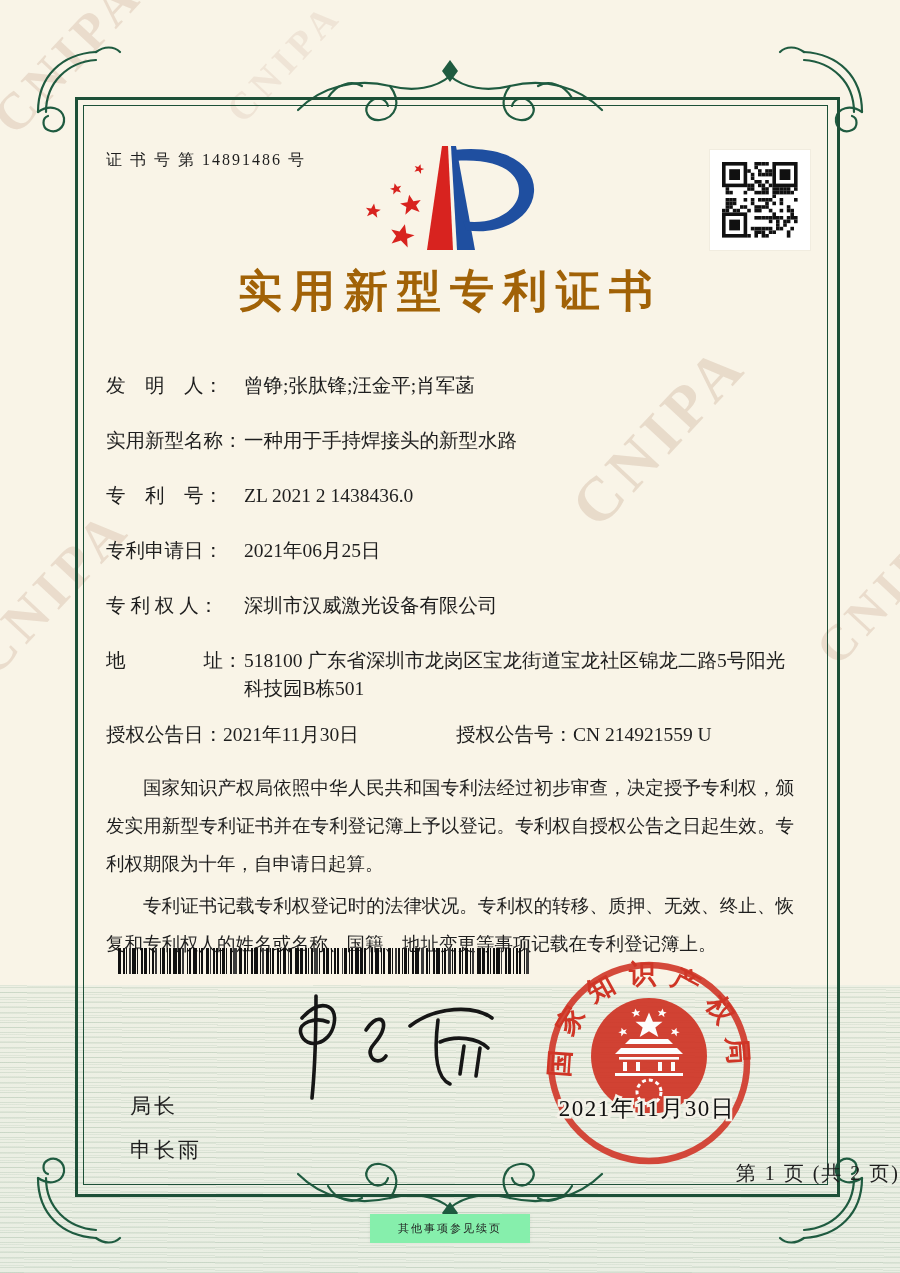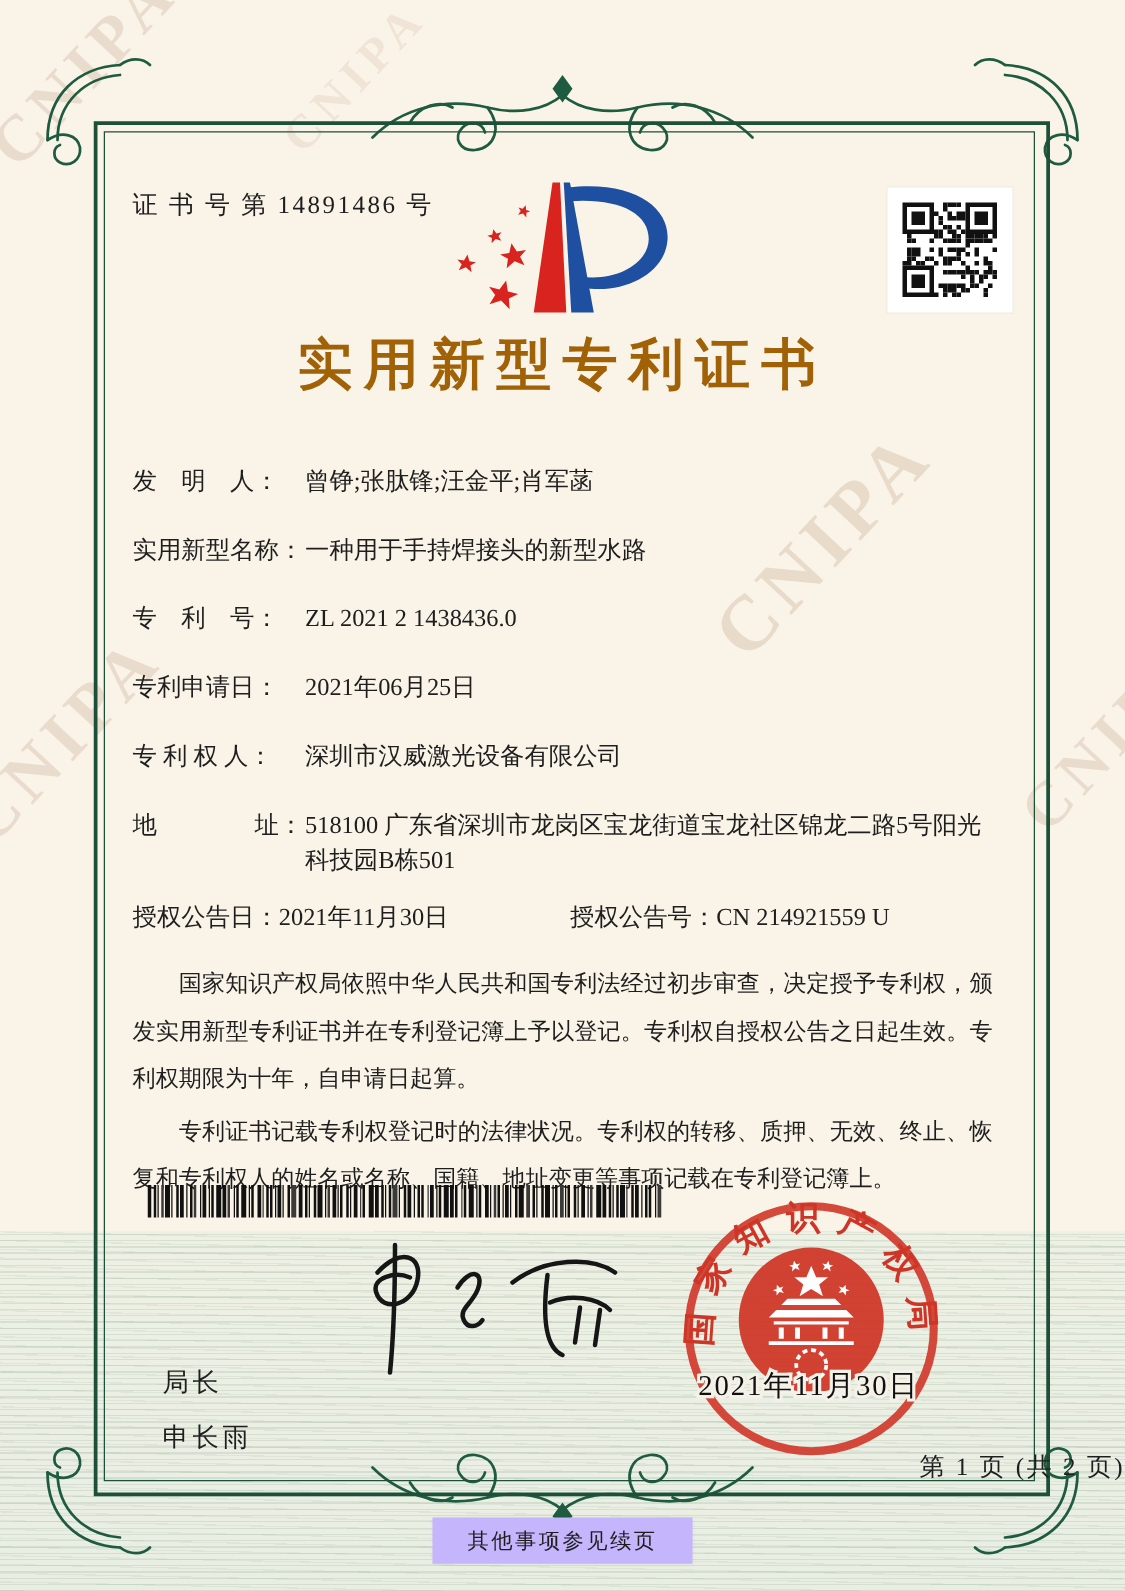--- a/index.html
+++ b/index.html
@@ -28,21 +28,21 @@
       repeating-linear-gradient(0deg, rgba(125,160,132,0.20) 0 1px, rgba(0,0,0,0) 1px 5px),
       repeating-linear-gradient(1.2deg, rgba(125,160,132,0.12) 0 1px, rgba(0,0,0,0) 1px 7px),
       linear-gradient(0deg, #e9eee3, #eef0e4);
     pointer-events:none;
   }
   
   .frame-outer{position:absolute;left:75px;top:97px;width:759px;height:1094px;border:3px solid #1d5038;}
   .frame-inner{position:absolute;left:83px;top:105px;width:743px;height:1078px;border:1px solid #1d5038;}
   .ornaments{position:absolute;left:0;top:0;pointer-events:none;}
   
-  .cert-no{position:absolute;left:106px;top:150px;font-size:20px;letter-spacing:2px;}
+  .cert-no{position:absolute;left:106px;top:150px;font-size:16px;letter-spacing:2px;}
   .logo{position:absolute;left:352px;top:142px;}
   .qr-wrap{position:absolute;left:710px;top:150px;width:92px;height:92px;background:#fff;padding:4px;box-shadow:0 0 0 1px rgba(0,0,0,0.03);}
   .title{
     position:absolute;left:0;top:262px;width:100%;text-align:center;
     font-size:44px;font-weight:bold;letter-spacing:9px;color:#a16207;
   }
   
   .content{position:absolute;left:106px;top:372px;width:688px;font-size:19.5px;}
   .row{display:flex;margin-bottom:27px;line-height:28px;}
   .row .lbl{flex:0 0 138px;white-space:pre;}
@@ -56,21 +56,21 @@
     text-align:justify;
   }
   
   .barcode{position:absolute;left:118px;top:948px;}
   .officer{position:absolute;left:130px;top:1084px;font-size:21px;line-height:44px;letter-spacing:3px;}
   .signature{position:absolute;left:268px;top:990px;}
   .seal{position:absolute;left:540px;top:956px;}
   .page-num{position:absolute;left:0;top:1160px;width:100%;text-align:right;font-size:20px;letter-spacing:2px;}
   .bottom-note{
     position:absolute;left:50%;top:1214px;transform:translateX(-50%);
-    background:#c4b5fd;padding:7px 28px;font-size:17px;letter-spacing:2px;
+    background:#86efac;padding:7px 28px;font-size:11px;letter-spacing:2px;
     box-shadow:0 0 4px rgba(0,0,0,0.06);
   }
 </style>
 </head>
 <body>
 
 <div class="page">
 
   <span class="wm wm1">CNIPA</span>
   <span class="wm wm2">CNIPA</span>

